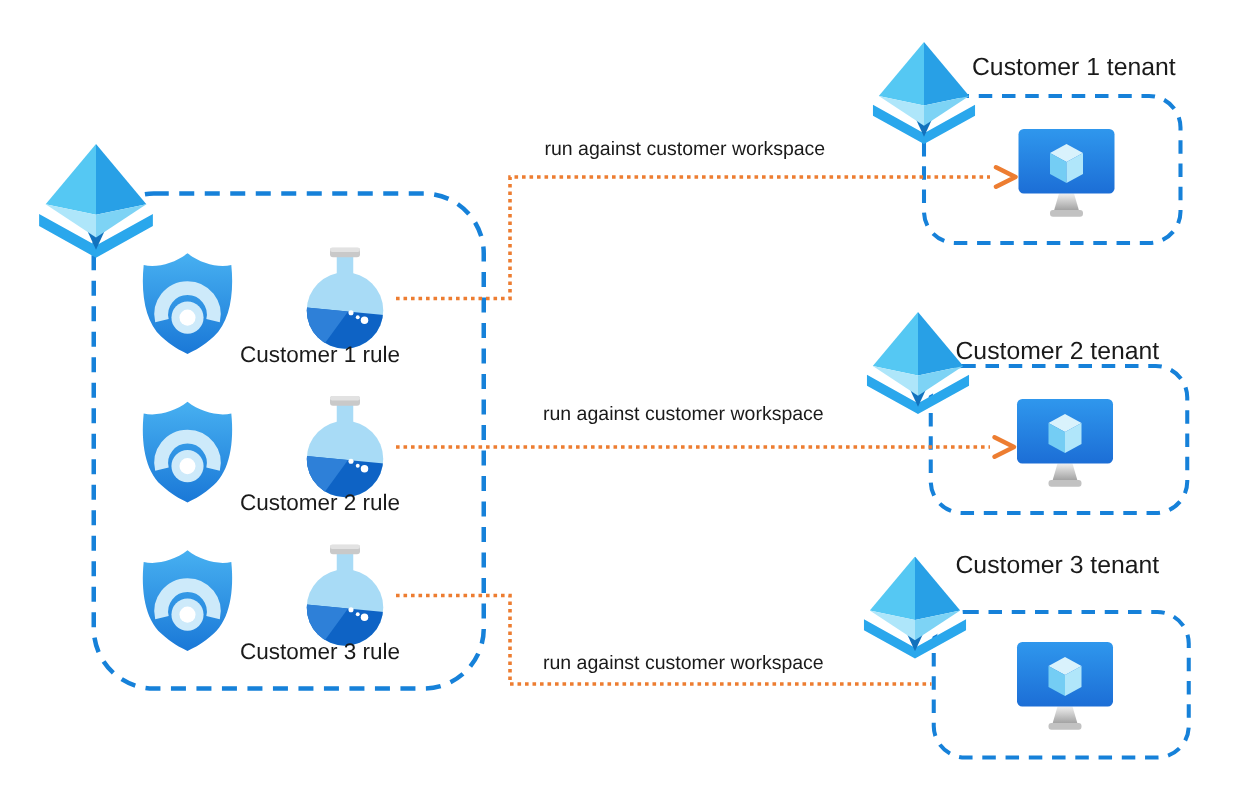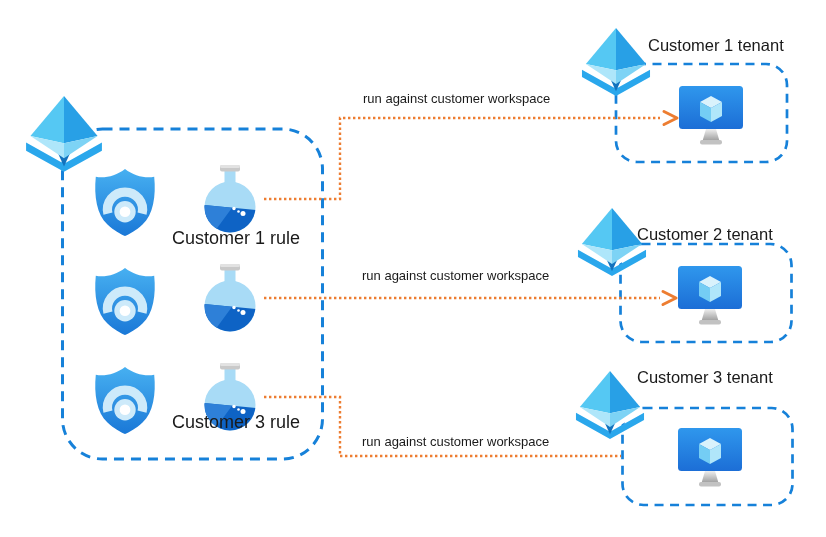--- a/index.html
+++ b/index.html
@@ -2,21 +2,21 @@
 <html style="--tenant-box-blue: #1681d9; --connector-orange: #ED7D31; --text: #1a1a1a;"><head>
 <meta charset="utf-8">
 <style>
   html,body{margin:0;padding:0;background:#fff;}
   .canvas{position:relative;width:826px;height:537px;background:#ffffff;overflow:hidden;
           font-family:"Liberation Sans",sans-serif;}
   .abs{position:absolute;}
   svg.layer{position:absolute;left:0;top:0;}
   .lbl{position:absolute;color:var(--text,#1a1a1a);white-space:nowrap;line-height:1.15;}
   .lbl-tenant{font-size:16.5px;text-align:right;}
-  .lbl-rule{font-size:18px;width:140px;text-align:right;}
+  .lbl-rule{font-size:15px;width:140px;text-align:left;}
   .lbl-conn{font-size:13px;}
   .dash-box{fill:none;stroke:var(--tenant-box-blue,#1681d9);}
   .mssp-box{stroke-width:3;stroke-dasharray:10 7;}
   .cust-box{stroke-width:2.7;stroke-dasharray:9 6.5;}
   .dot-line{fill:none;stroke:var(--connector-orange,#ED7D31);stroke-width:2.4;stroke-dasharray:2.4 2.6;}
   .arrowhead{fill:none;stroke:var(--connector-orange,#ED7D31);stroke-width:3;
              stroke-linecap:round;stroke-linejoin:round;}
 </style>
 </head>
 <body>
@@ -117,21 +117,22 @@
       <use href="#sym-flask"></use>
     </svg>
   <svg class="abs" style="left:202px;top:264px" width="56" height="68">
       <use href="#sym-flask"></use>
     </svg>
   <svg class="abs" style="left:202px;top:363px" width="56" height="68">
       <use href="#sym-flask"></use>
     </svg>
 
   <div class="lbl lbl-rule" style="left:160px;top:228px">Customer 1 rule</div>
-  <div class="lbl lbl-rule" style="left:160px;top:412px">Customer 3 rule</div>
+  <div class="lbl lbl-rule" style="left:160px;top:327px">Customer 2 rule</div>
+  <div class="lbl lbl-rule" style="left:160px;top:426px">Customer 3 rule</div>
 
   <div class="lbl lbl-conn" style="left:363px;top:92px">run against customer workspace</div>
   <div class="lbl lbl-conn" style="left:362px;top:269px">run against customer workspace</div>
   <div class="lbl lbl-conn" style="left:362px;top:435px">run against customer workspace</div>
 
   <svg class="abs" style="left:581px;top:28px" width="70" height="70">
       <use href="#sym-pyramid"></use>
     </svg>
   <div class="lbl lbl-tenant" style="left:648px;top:36px">Customer 1 tenant</div>
   <svg class="abs" style="left:678px;top:85px" width="66" height="62">

